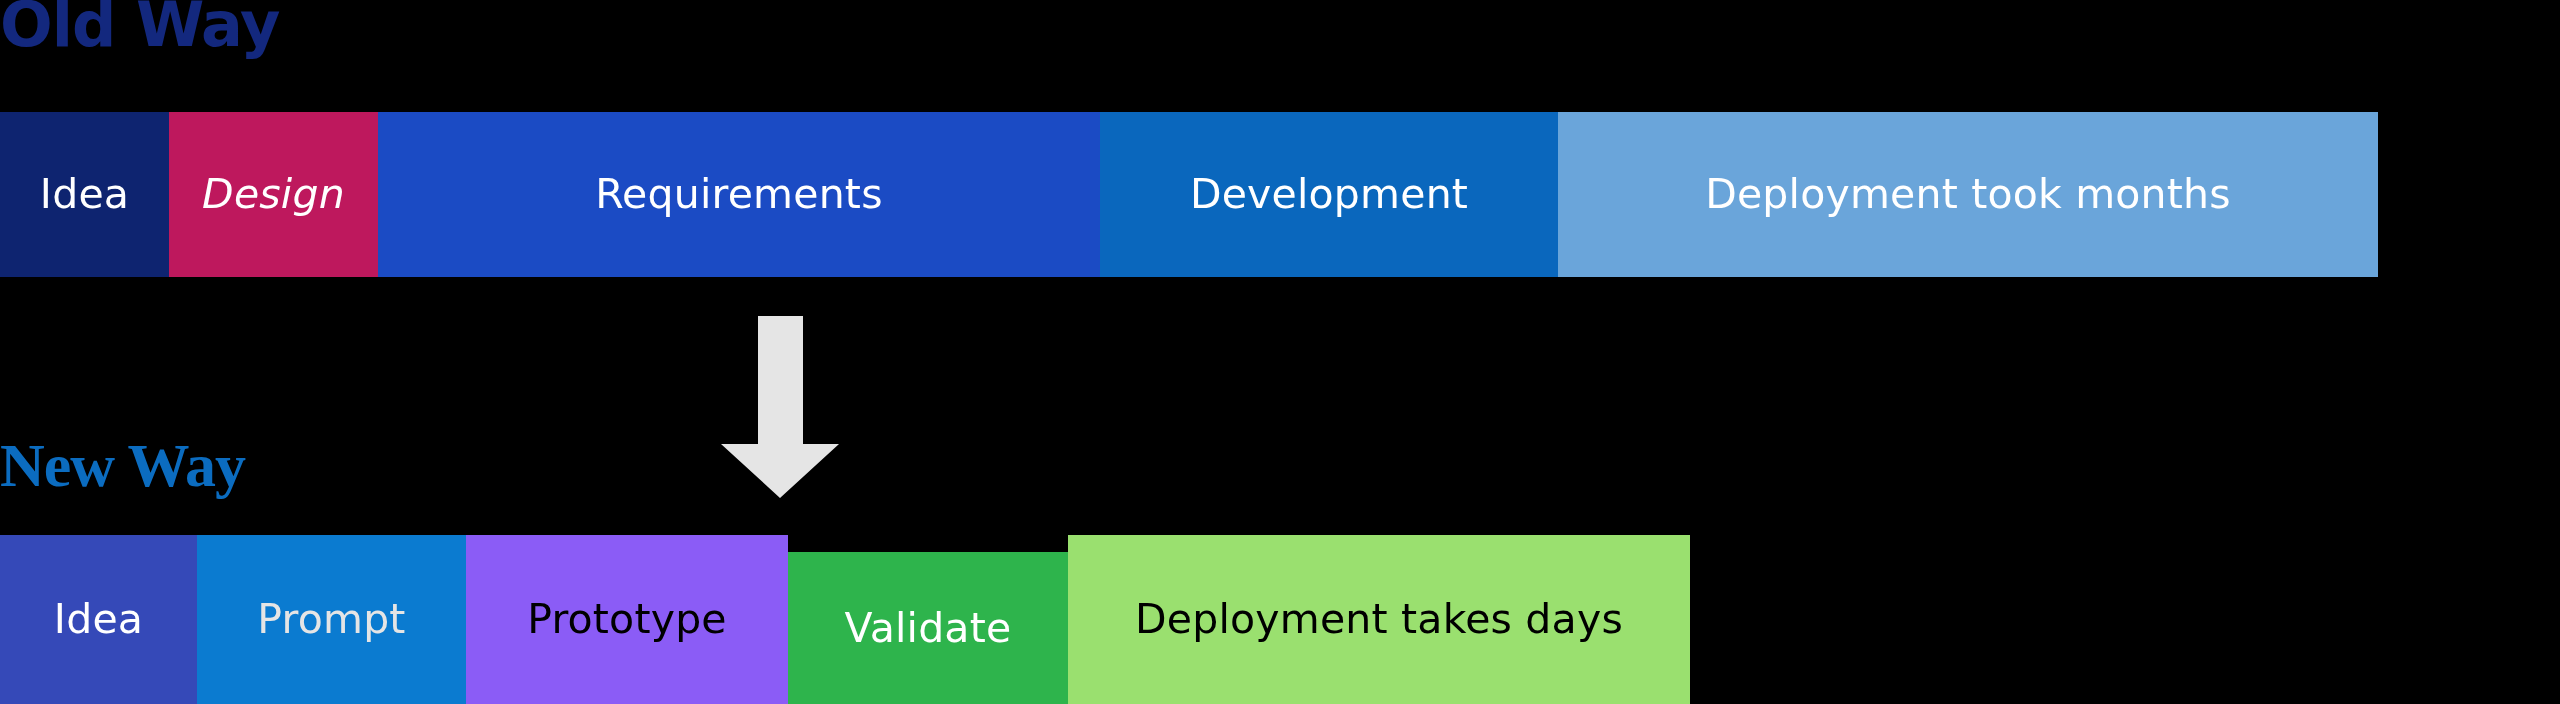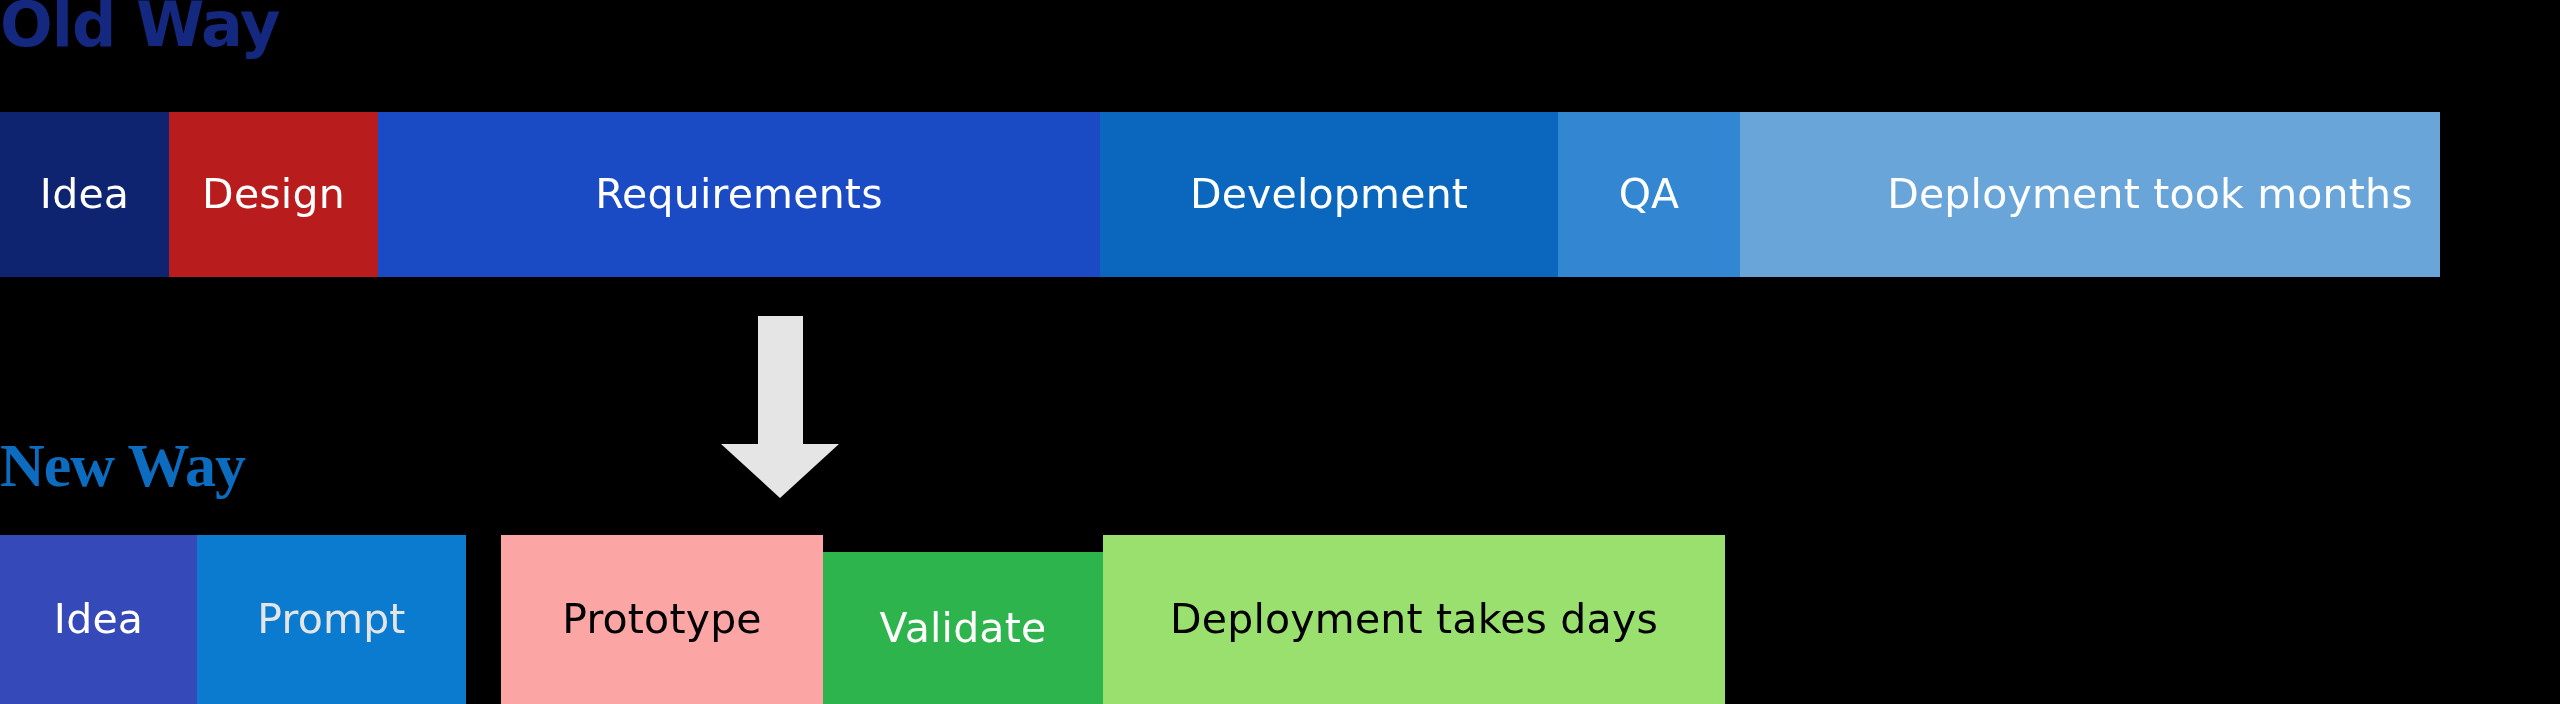--- a/index.html
+++ b/index.html
@@ -95,31 +95,28 @@
 <body style="background: rgb(0, 0, 0);">
 
 <div id="canvas">
 
   <h1 id="old-way-title" class="section-title" style="color: rgb(19, 40, 126);">Old Way</h1>
 
   <div id="old-way-band" class="band">
       <div class="stage" style="width: 169px; flex: 0 0 169px; background: rgb(14, 36, 112);">
         <span class="stage-label" style="color: rgb(255, 255, 255);">Idea</span>
       </div>
-      <div class="stage" style="width: 209px; flex: 0 0 209px; background: #b91c1c;">
+      <div class="stage" style="width: 209px; flex: 0 0 209px; background: #be185d; font-style: italic;">
         <span class="stage-label" style="color: rgb(255, 255, 255);">Design</span>
       </div>
       <div class="stage" style="width: 722px; flex: 0 0 722px; background: rgb(27, 75, 196);">
         <span class="stage-label" style="color: rgb(255, 255, 255);">Requirements</span>
       </div>
       <div class="stage" style="width: 458px; flex: 0 0 458px; background: rgb(10, 103, 189);">
         <span class="stage-label" style="color: rgb(255, 255, 255);">Development</span>
-      </div>
-      <div class="stage" style="width: 182px; flex: 0 0 182px; background: rgb(51, 135, 210);">
-        <span class="stage-label" style="color: rgb(255, 255, 255);">QA</span>
       </div>
       <div class="stage" style="width: 820px; flex: 0 0 820px; background: rgb(106, 165, 218);">
         <span class="stage-label" style="color: rgb(255, 255, 255);">Deployment took months</span>
       </div>
     </div>
 
   <div id="transition-arrow">
     <svg viewBox="0 0 118 182" xmlns="http://www.w3.org/2000/svg" aria-hidden="true">
       <polygon points="37,0 82,0 82,128 118,128 59,182 0,128 37,128" fill="#e5e5e5"></polygon>
     </svg>
@@ -127,21 +124,21 @@
 
   <h1 id="new-way-title" class="section-title" style="color: rgb(11, 108, 192); font-family: Liberation Serif, serif;">New Way</h1>
 
   <div id="new-way-band" class="band">
       <div class="stage" style="width: 197px; flex: 0 0 197px; background: rgb(53, 73, 184);">
         <span class="stage-label" style="color: rgb(255, 255, 255);">Idea</span>
       </div>
       <div class="stage" style="width: 269px; flex: 0 0 269px; background: rgb(11, 123, 208);">
         <span class="stage-label" style="color: #e5e5e5;">Prompt</span>
       </div>
-      <div class="stage" style="width: 322px; flex: 0 0 322px; background: #fca5a5; margin-left: 35px;">
+      <div class="stage" style="width: 322px; flex: 0 0 322px; background: #8b5cf6;">
         <span class="stage-label" style="color: rgb(0, 0, 0);">Prototype</span>
       </div>
       <div class="stage" style="width: 280px; flex: 0 0 280px; background: rgb(46, 180, 76); margin-top: 17px;">
         <span class="stage-label" style="color: rgb(255, 255, 255);">Validate</span>
       </div>
       <div class="stage" style="width: 622px; flex: 0 0 622px; background: rgb(154, 224, 111);">
         <span class="stage-label" style="color: rgb(0, 0, 0);">Deployment takes days</span>
       </div>
     </div>
 

